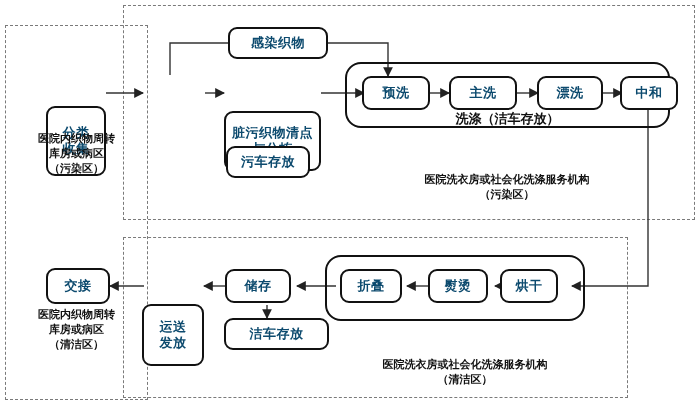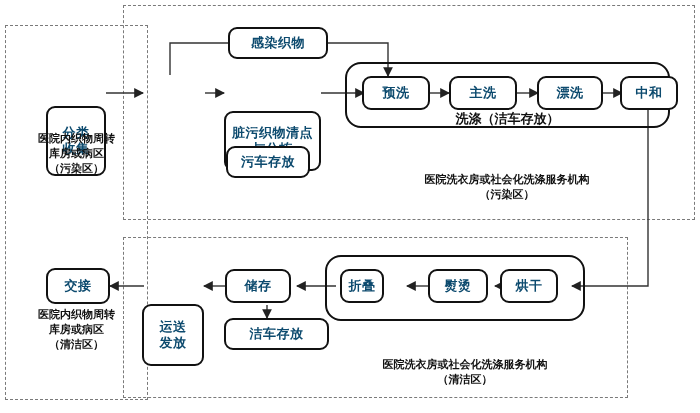--- a/index.html
+++ b/index.html
@@ -149,21 +149,21 @@
   <div class="node" style="left:449px;top:76px;width:68px;height:34px;">主洗</div>
 
   <div class="node" style="left:537px;top:76px;width:66px;height:34px;">漂洗</div>
 
   <div class="node" style="left:620px;top:76px;width:58px;height:34px;">中和</div>
 
   <div class="node" style="left:500px;top:269px;width:58px;height:34px;">烘干</div>
 
   <div class="node" style="left:428px;top:269px;width:60px;height:34px;">熨烫</div>
 
-  <div class="node" style="left:340px;top:269px;width:44px;height:34px;">折叠</div>
+  <div class="node" style="left:340px;top:269px;width:62px;height:34px;">折叠</div>
 
   <div class="node" style="left:225px;top:269px;width:66px;height:34px;">储存</div>
 
   <div class="node" style="left:224px;top:318px;width:105px;height:32px;">洁车存放</div>
 
   <div class="node two-line" style="left:142px;top:256px;width:62px;height:62px;white-space:pre-line;">运送
 发放</div>
 
   <div class="node" style="left:46px;top:268px;width:64px;height:36px;">交接</div>
 

